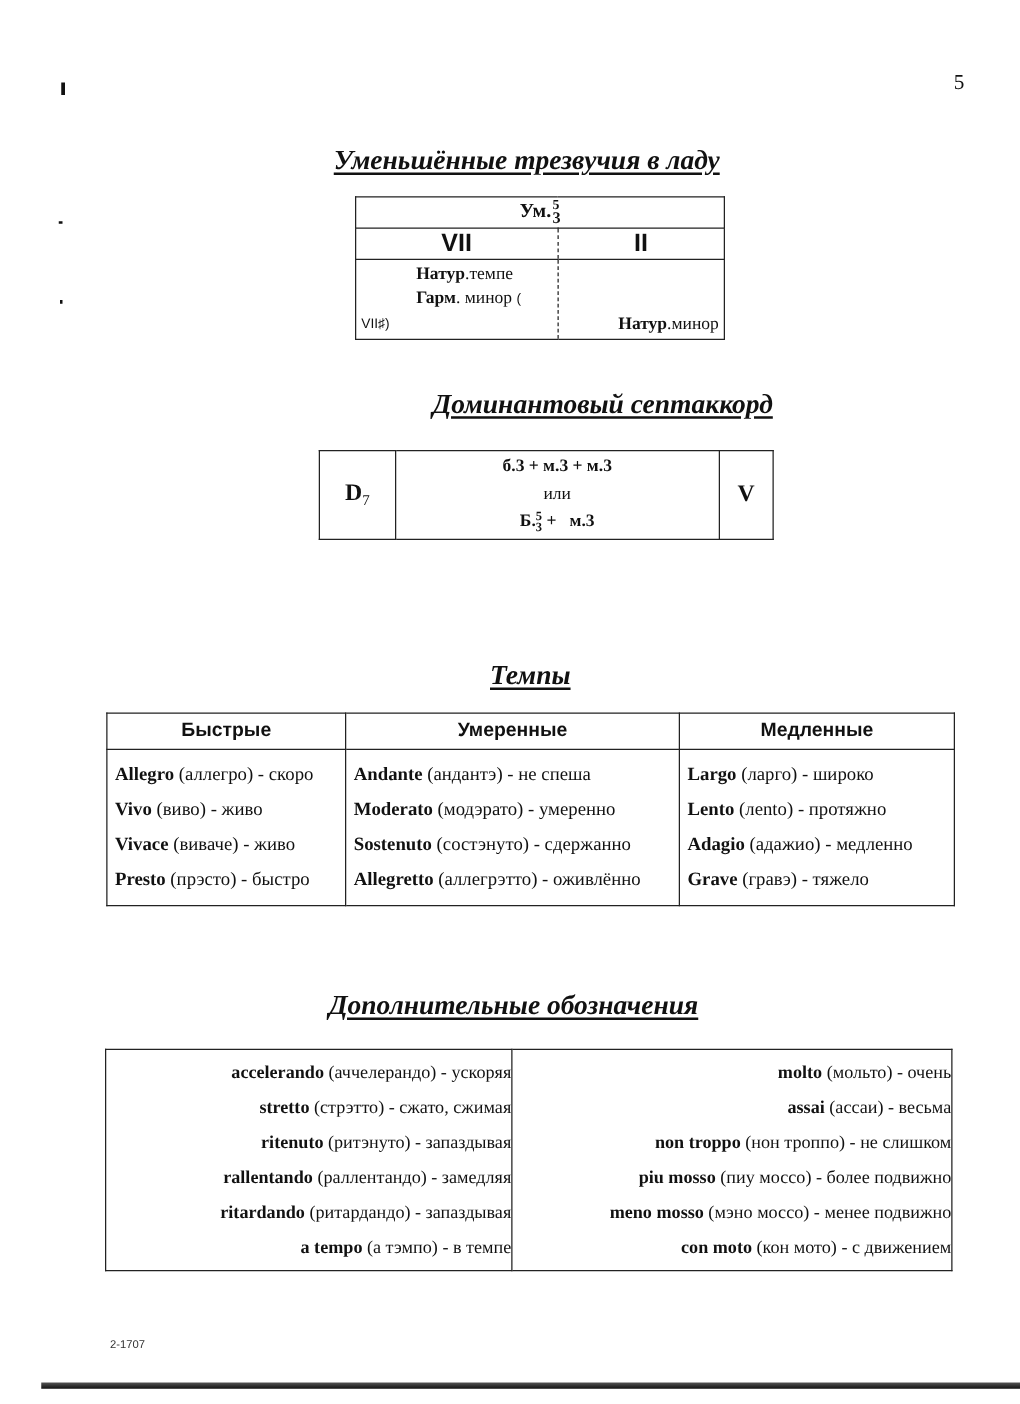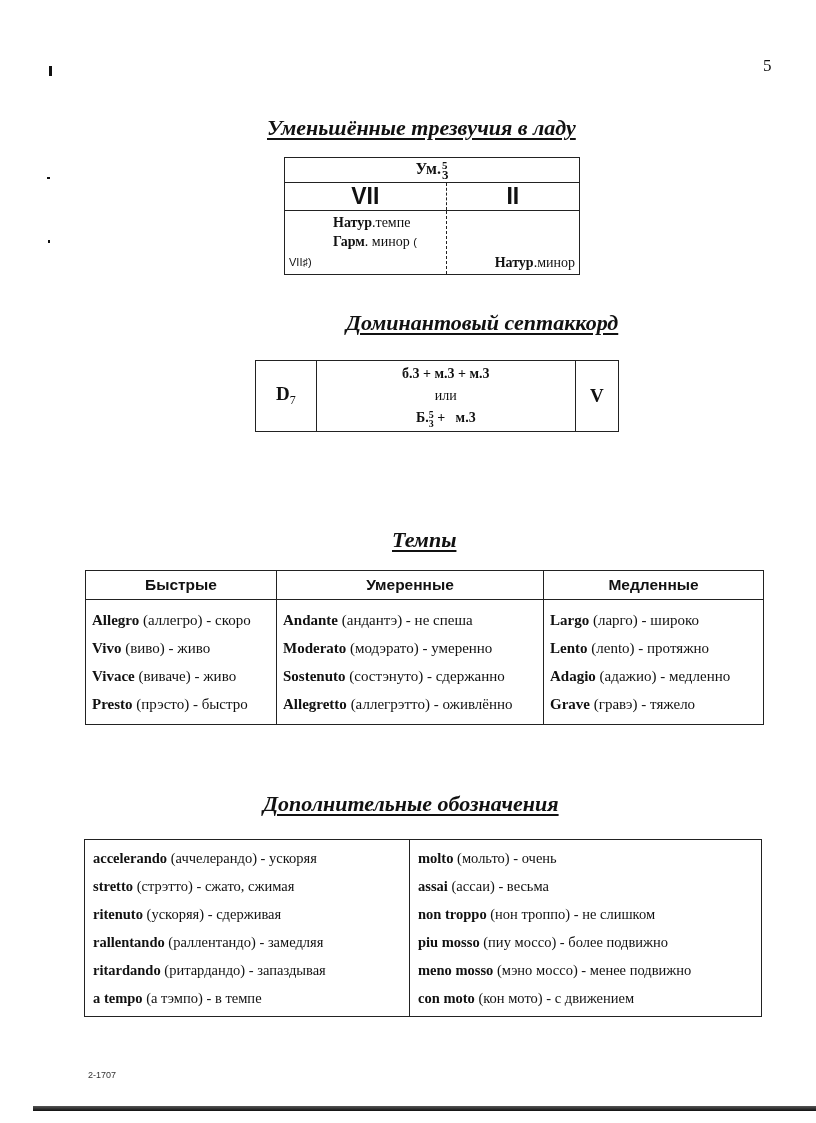--- a/index.html
+++ b/index.html
@@ -8,21 +8,21 @@
     .page-num { left: 763px; top: 56px; font-size: 17px; font-family: "Liberation Serif", serif; }
     .margin-mark { background: #111; }
     .title { font-family: "Liberation Serif", serif; font-weight: bold; font-style: italic; font-size: 22px; text-decoration: underline; text-decoration-thickness: 2px; text-underline-offset: 3px; white-space: nowrap; color: #111; }
     table { border-collapse: collapse; position: absolute; }
     td, th { border: 1.5px solid #222; padding: 0; }
 
     
     #t1 { left: 284px; top: 157px; width: 296px; }
     #t1 td { font-family: "Liberation Serif", serif; }
     #t1 .head { text-align: center; font-weight: bold; font-size: 16px; height: 24px; }
-    #t1 .deg { text-align: center; font-family: "Liberation Sans", sans-serif; font-weight: bold; font-size: 23px; height: 24px; }
+    #t1 .deg { text-align: center; font-family: "Liberation Sans", sans-serif; font-weight: bold; font-size: 20px; height: 24px; }
     #t1 .dash-right { border-right: 1.5px dashed #222; }
     #t1 .dash-left { border-left: 1.5px dashed #222; }
     #t1 .info { font-size: 14px; vertical-align: top; padding: 2px 4px; height: 38px; line-height: 19px; }
     #t1 .info2 { font-size: 14px; vertical-align: bottom; padding: 2px 4px; height: 38px; text-align: center; line-height: 19px; }
     b.lbl { font-weight: bold; margin-left: 44px; }
     .small-sans { font-family: "Liberation Sans", sans-serif; font-size: 11px; }
 
     
     #t2 { left: 255px; top: 360px; width: 364px; }
     #t2 .h { font-family: "Liberation Sans", sans-serif; font-weight: bold; font-size: 12.5px; text-align: center; vertical-align: top; height: 32px; padding-top: 2px; line-height: 17px; }
@@ -33,21 +33,21 @@
 
     
     #t3 { left: 85px; top: 570px; width: 679px; }
     #t3 th { font-family: Liberation Sans, sans-serif; font-weight: bold; font-size: 15.5px; height: 28px; text-align: center; }
     #t3 td { vertical-align: top; font-size: 15px; padding: 6px 0 6px 6px; line-height: 28px; }
     .entry { white-space: nowrap; }
     .entry b { font-weight: bold; }
 
     
     #t4 { left: 84px; top: 839px; width: 678px; }
-    #t4 td { vertical-align: top; font-size: 14.5px; padding: 4px 0 4px 8px; line-height: 28px; }
+    #t4 td { vertical-align: top; font-size: 14.5px; padding: 4px 0 4px 8px; line-height: 28px; text-align: right; }
 
     .footer-code { left: 88px; top: 1070px; font-family: "Liberation Sans", sans-serif; font-size: 9px; color: #333; }
     .bottom-rule { left: 33px; top: 1106px; width: 783px; height: 5px; background: linear-gradient(#555, #111); }
   </style>
 </head>
 <body>
 
 <div class="abs margin-mark" style="left:49px;top:66px;width:3px;height:10px;"></div>
 <div class="abs margin-mark" style="left:47px;top:177px;width:3px;height:2px;"></div>
 <div class="abs margin-mark" style="left:48px;top:240px;width:2px;height:3px;"></div>
@@ -130,21 +130,21 @@
   </table>
 
 <div class="abs title" style="left:263px;top:791px;">Дополнительные обозначения</div>
 
 <table id="t4">
   <tbody>
       <tr>
     <td style="width:316px;">
       <div class="entry"><b>accelerando</b><span> (аччелерандо) - ускоряя</span></div>
       <div class="entry"><b>stretto</b><span> (стрэтто) - сжато, сжимая</span></div>
-      <div class="entry"><b>ritenuto</b><span> (ускоряя) - сдерживая</span></div>
+      <div class="entry"><b>ritenuto</b><span> (ритэнуто) - запаздывая</span></div>
       <div class="entry"><b>rallentando</b><span> (раллентандо) - замедляя</span></div>
       <div class="entry"><b>ritardando</b><span> (ритардандо) - запаздывая</span></div>
       <div class="entry"><b>a tempo</b><span> (а тэмпо) - в темпе</span></div>
     </td>
     <td>
       <div class="entry"><b>molto</b><span> (мольто) - очень</span></div>
       <div class="entry"><b>assai</b><span> (ассаи) - весьма</span></div>
       <div class="entry"><b>non troppo</b><span> (нон троппо) - не слишком</span></div>
       <div class="entry"><b>piu mosso</b><span> (пиу моссо) - более подвижно</span></div>
       <div class="entry"><b>meno mosso</b><span> (мэно моссо) - менее подвижно</span></div>

